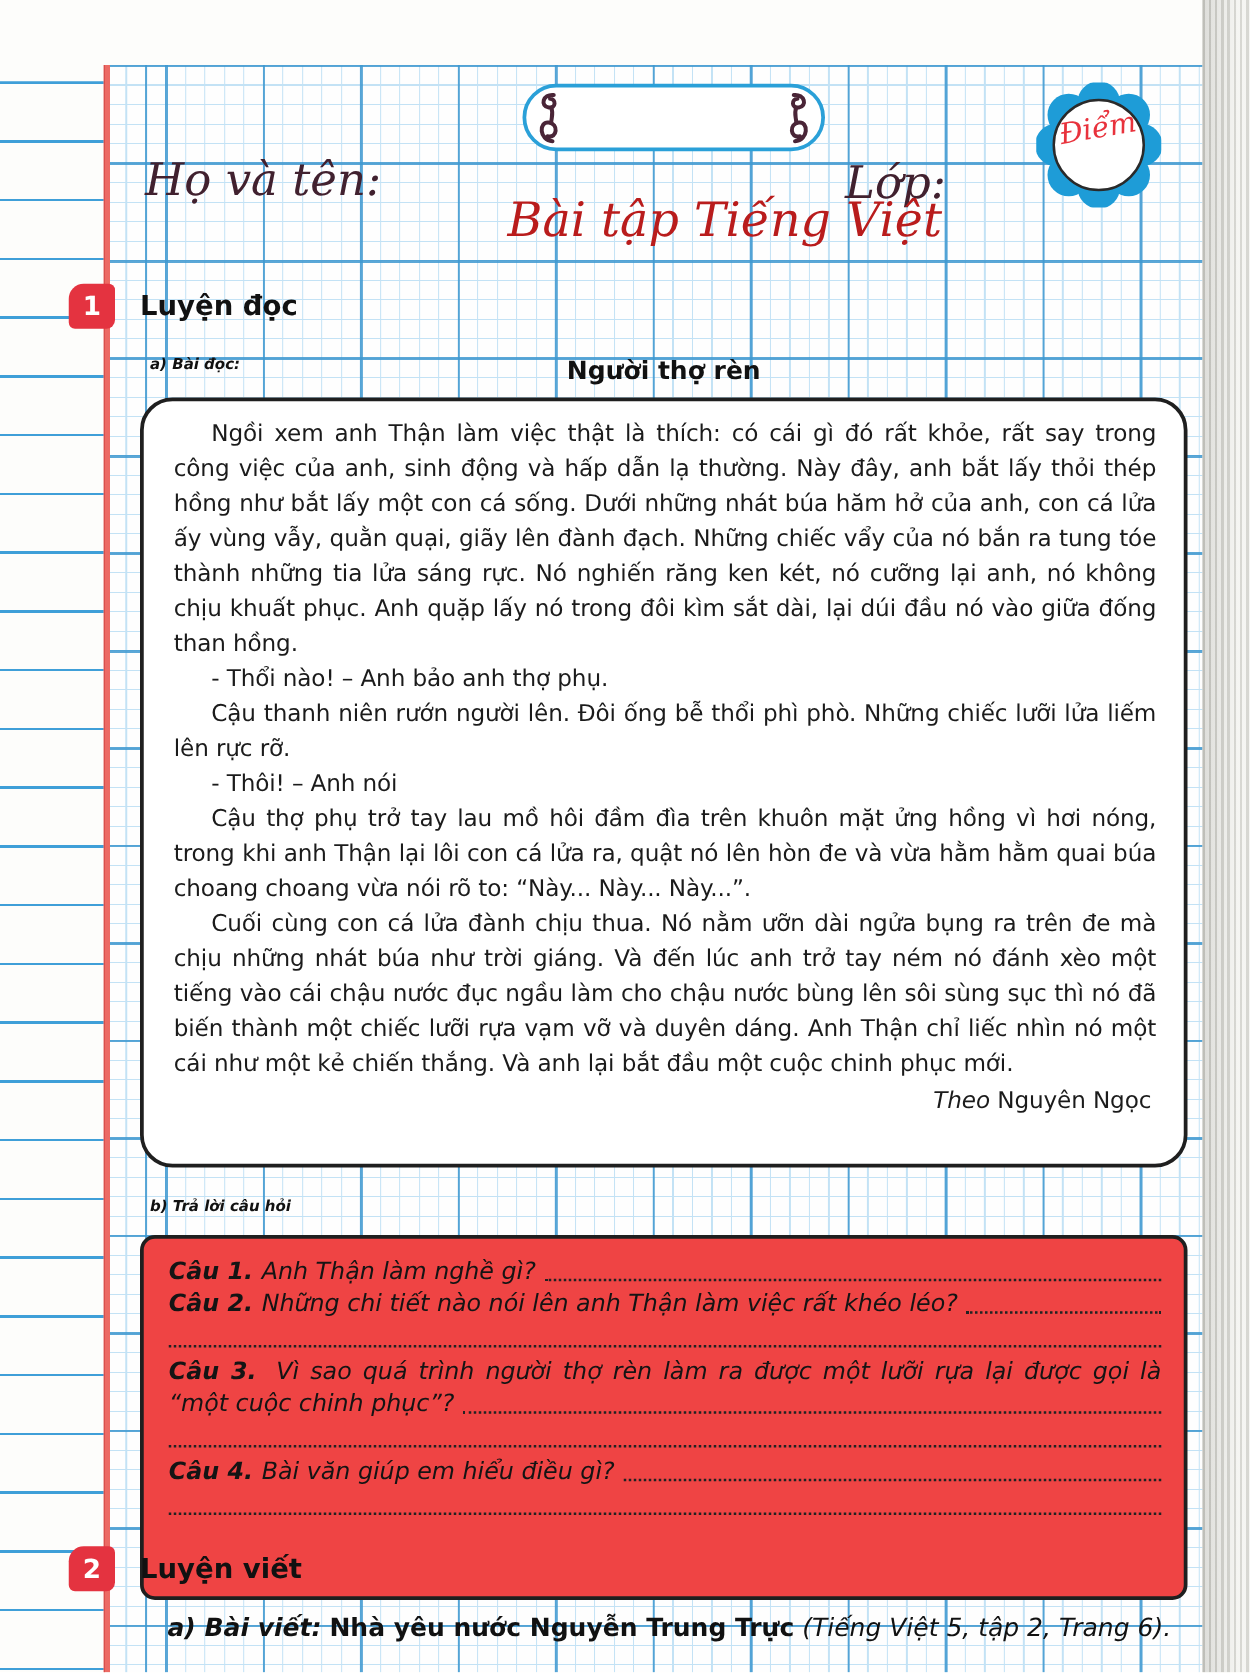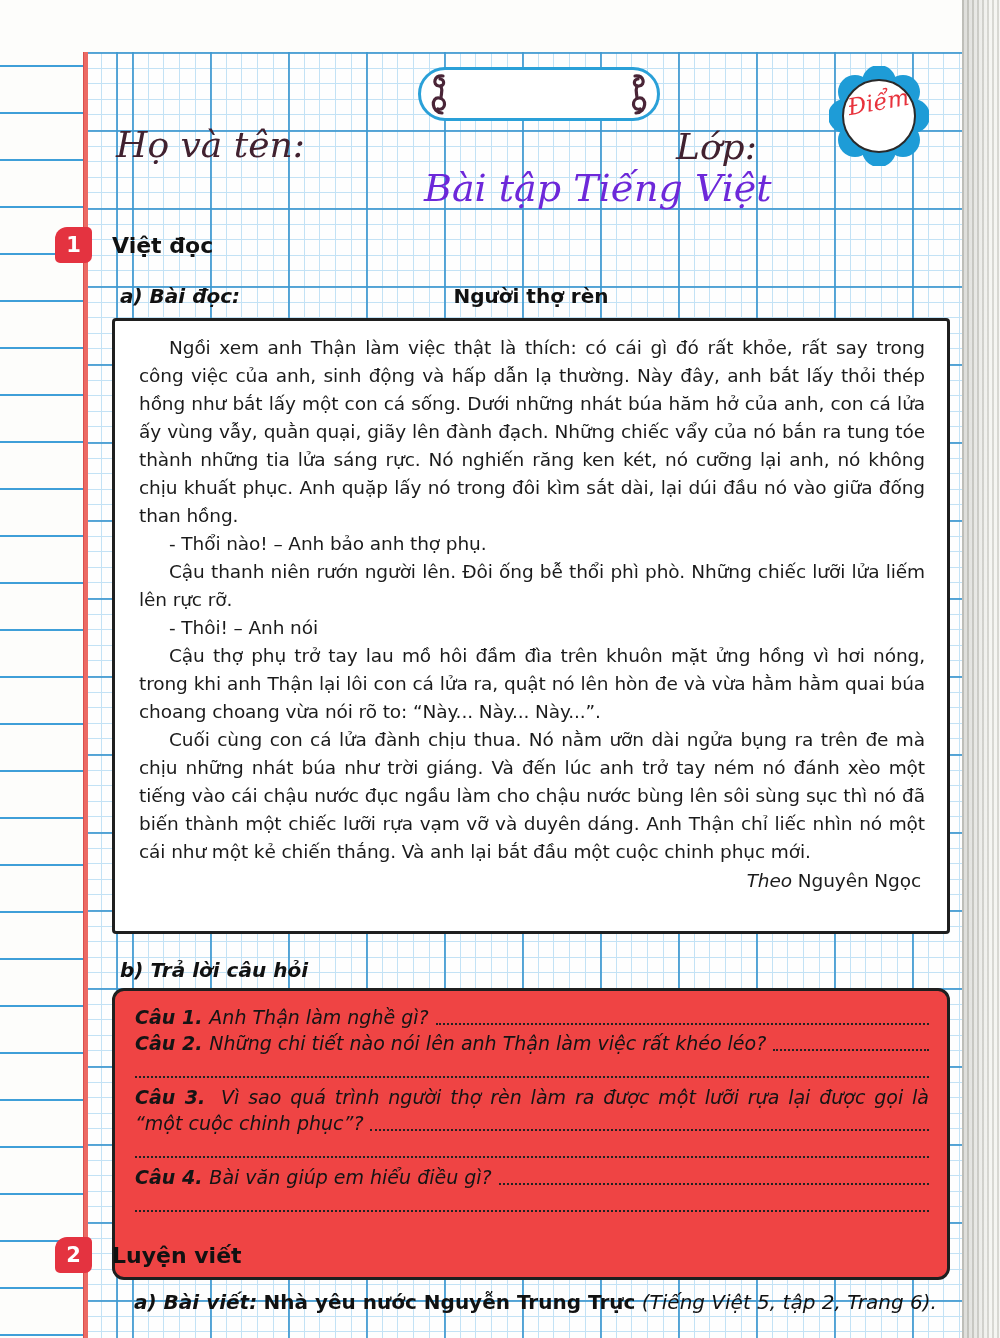--- a/index.html
+++ b/index.html
@@ -43,42 +43,42 @@
     border:3px solid #2aa0d8; border-radius:32px;
     display:flex; align-items:center; justify-content:space-between; padding:0 8px; box-sizing:border-box;
   }
   .week-label{font-size:34px; font-weight:bold; color:#ee2d38; letter-spacing:1px;}
   .flourish{width:26px; height:44px;}
   .flourish.mirror{transform:scaleX(-1);}
   
   .script{font-family:"DejaVu Serif", serif; font-style:italic; color:#41212f;text-align:center;}
   .name-label{left:116px; top:124px; font-size:36px;}
   .class-label{left:676px; top:126px; font-size:36px;}
-  .page-title{left:406px; top:166px; font-size:38px; color:#6d28d9; font-family:"DejaVu Serif", serif; font-style:italic;margin-left:18px;}
+  .page-title{left:406px; top:154px; font-size:38px; color:#b91c1c; font-family:"DejaVu Serif", serif; font-style:italic;}
   
   .score-flower{left:829px; top:66px; width:100px; height:100px;}
   
   .num-badge{
     width:37px; height:36px; background:#e43340; color:#fff;
     border-radius:12px 5px 7px 5px; font-size:21px; font-weight:bold;
     display:flex; align-items:center; justify-content:center;
   }
   .badge1{left:55px; top:227px;}
   .badge2{left:55px; top:1237px;}
   .sec-title{font-size:22px; font-weight:bold; color:#111;}
   .sec1-title{left:112px; top:233px;}
   .sec2-title{left:112px; top:1243px;}
-  .sub-label{font-size:20px; font-weight:bold; font-style:italic; color:#111;}
+  .sub-label{font-size:12px; font-weight:bold; font-style:italic; color:#111;}
   .reading-label{left:120px; top:284px;}
   .reading-title-wrap{left:112px; top:284px; width:838px; text-align:center;}
   .reading-title{font-size:20px; font-weight:bold; color:#111;}
   
   .passage-box{
     left:112px; top:318px; width:838px; height:616px; box-sizing:border-box;
-    background:#fff; border:3px solid #1f1f1f; border-radius:4px;
+    background:#fff; border:3px solid #1f1f1f; border-radius:26px;
     padding:13px 22px 6px 24px; font-size:18.5px; line-height:28px;
     letter-spacing:-0.1px; overflow:hidden;
   }
   .passage-box p{margin:0; text-indent:30px; text-align:justify;}
   .attribution{text-align:right; padding-right:4px; margin-top:1px;}
   .attribution .prefix{font-style:italic;margin-top:17px;}
   
   .qheading{left:120px; top:958px;}
   .q-box{
     left:112px; top:988px; width:838px; height:292px; box-sizing:border-box;
@@ -138,21 +138,21 @@
     </g>
     <circle cx="50" cy="50" r="36" fill="#ffffff" stroke="#2a2a2a" stroke-width="2"></circle>
     <text x="50" y="44" text-anchor="middle" font-family="DejaVu Serif, serif" font-style="italic" font-size="23" fill="#e8323c" transform="rotate(-10 50 40)">Điểm</text>
   </svg>
 
   <div class="abs script name-label">Họ và tên:</div>
   <div class="abs script class-label">Lớp:</div>
   <div class="abs page-title">Bài tập Tiếng Việt</div>
 
   <div class="abs num-badge badge1">1</div>
-  <div class="abs sec-title sec1-title">Việt đọc</div>
+  <div class="abs sec-title sec1-title">Luyện đọc</div>
 
   <div class="abs sub-label reading-label">a) Bài đọc:</div>
   <div class="abs reading-title-wrap">
     <span class="reading-title">Người thợ rèn</span>
   </div>
 
   <div class="abs passage-box">
     <p>Ngồi xem anh Thận làm việc thật là thích: có cái gì đó rất khỏe, rất say trong công việc của anh, sinh động và hấp dẫn lạ thường. Này đây, anh bắt lấy thỏi thép hồng như bắt lấy một con cá sống. Dưới những nhát búa hăm hở của anh, con cá lửa ấy vùng vẫy, quằn quại, giãy lên đành đạch. Những chiếc vẩy của nó bắn ra tung tóe thành những tia lửa sáng rực. Nó nghiến răng ken két, nó cưỡng lại anh, nó không chịu khuất phục. Anh quặp lấy nó trong đôi kìm sắt dài, lại dúi đầu nó vào giữa đống than hồng.</p>
     <p>- Thổi nào! – Anh bảo anh thợ phụ.</p>
     <p>Cậu thanh niên rướn người lên. Đôi ống bễ thổi phì phò. Những chiếc lưỡi lửa liếm lên rực rỡ.</p>

